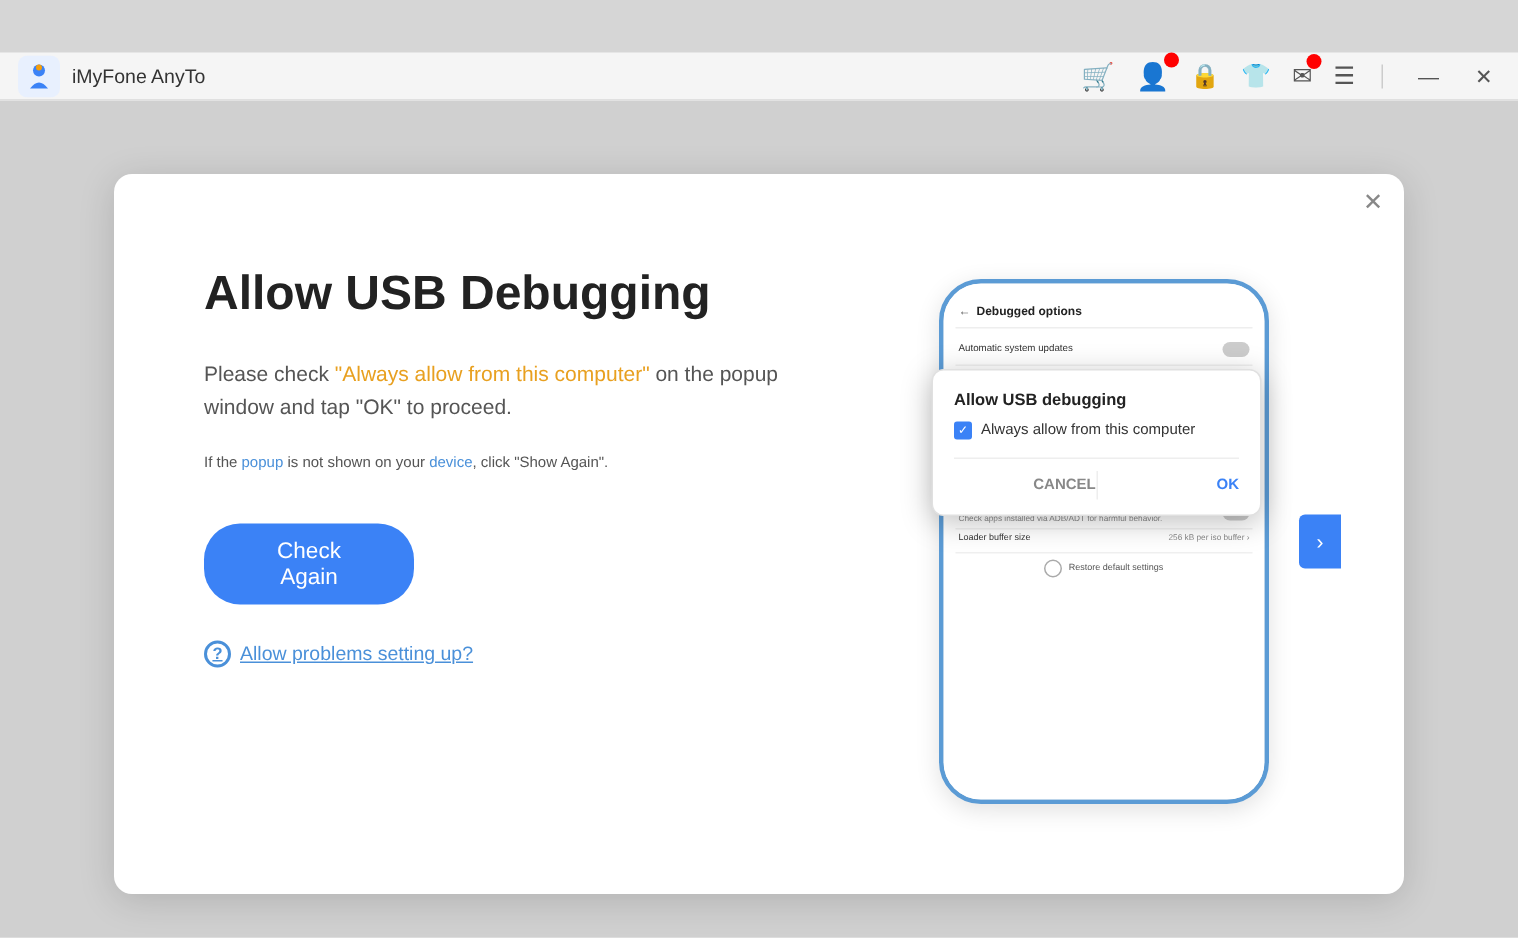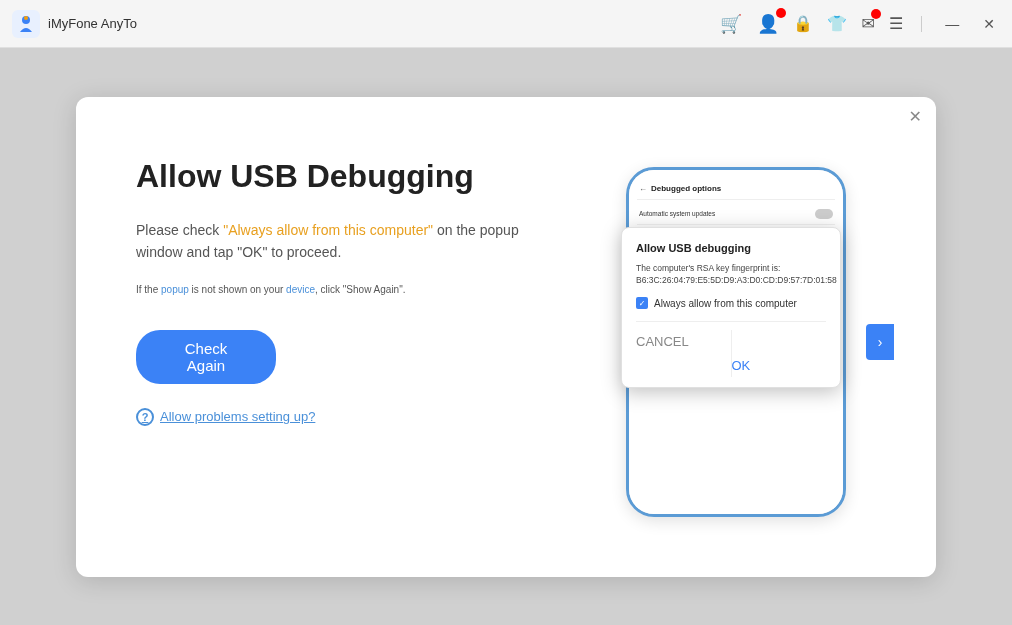--- a/index.html
+++ b/index.html
@@ -8,28 +8,29 @@
       height: 625px;
       background: #d6d6d6;
       font-family: -apple-system, BlinkMacSystemFont, 'Segoe UI', Arial, sans-serif;
       overflow: hidden;
       position: relative;
     }
 
     
     .title-bar {
       width: 100%;
-      height: 48px;
+      height: 32px;
       background: #f5f5f5;
       display: flex;
       align-items: center;
       padding: 0 12px;
       border-bottom: 1px solid #e0e0e0;
       position: relative;
       z-index: 10;
+      margin-top: 35px;
     }
     .title-bar-logo {
       width: 28px;
       height: 28px;
       margin-right: 8px;
       flex-shrink: 0;
     }
     .title-bar-title {
       font-size: 13px;
       color: #333;
@@ -300,28 +301,28 @@
       color: #333;
     }
     .usb-dialog-btns {
       display: flex;
       border-top: 1px solid #eee;
       padding-top: 8px;
       gap: 0;
     }
     .usb-btn {
       flex: 1;
-      text-align: left;
-      font-size: 13px;
-      font-weight: 400;
+      text-align: right;
+      font-size: 10px;
+      font-weight: 700;
       padding: 4px 0;
       cursor: pointer;
     }
     .usb-btn.cancel { color: #888; }
-    .usb-btn.ok { color: #3b82f6; margin-top: 24px; }
+    .usb-btn.ok { color: #3b82f6; }
     .usb-btn-sep {
       width: 1px;
       background: #eee;
     }
     .phone-circle {
       width: 12px;
       height: 12px;
       border: 1px solid #aaa;
       border-radius: 50%;
       display: inline-block;
@@ -439,24 +440,20 @@
           </div>
           <div style="display:flex; align-items:center; justify-content:center; padding: 4px 0; border-top:1px solid #f0f0f0; gap:4px; margin-top:3px;">
             <span class="phone-circle"></span>
             <span style="font-size:6px;color:#555;">Restore default settings</span>
           </div>
         </div>
       </div>
 
       <div class="usb-dialog">
         <div class="usb-dialog-title">Allow USB debugging</div>
-        <div class="usb-dialog-body">
-          <span>The computer's RSA key fingerprint is:</span><br>
-          <span>B6:3C:26:04:79:E5:5D:D9:A3:D0:CD:D9:57:7D:01:58</span>
-        </div>
         <div class="usb-dialog-check">
           <div class="checkbox-checked">✓</div>
           <span class="check-label">Always allow from this computer</span>
         </div>
         <div class="usb-dialog-btns">
           <div class="usb-btn cancel">CANCEL</div>
           <div class="usb-btn-sep"></div>
           <div class="usb-btn ok">OK</div>
         </div>
       </div>

